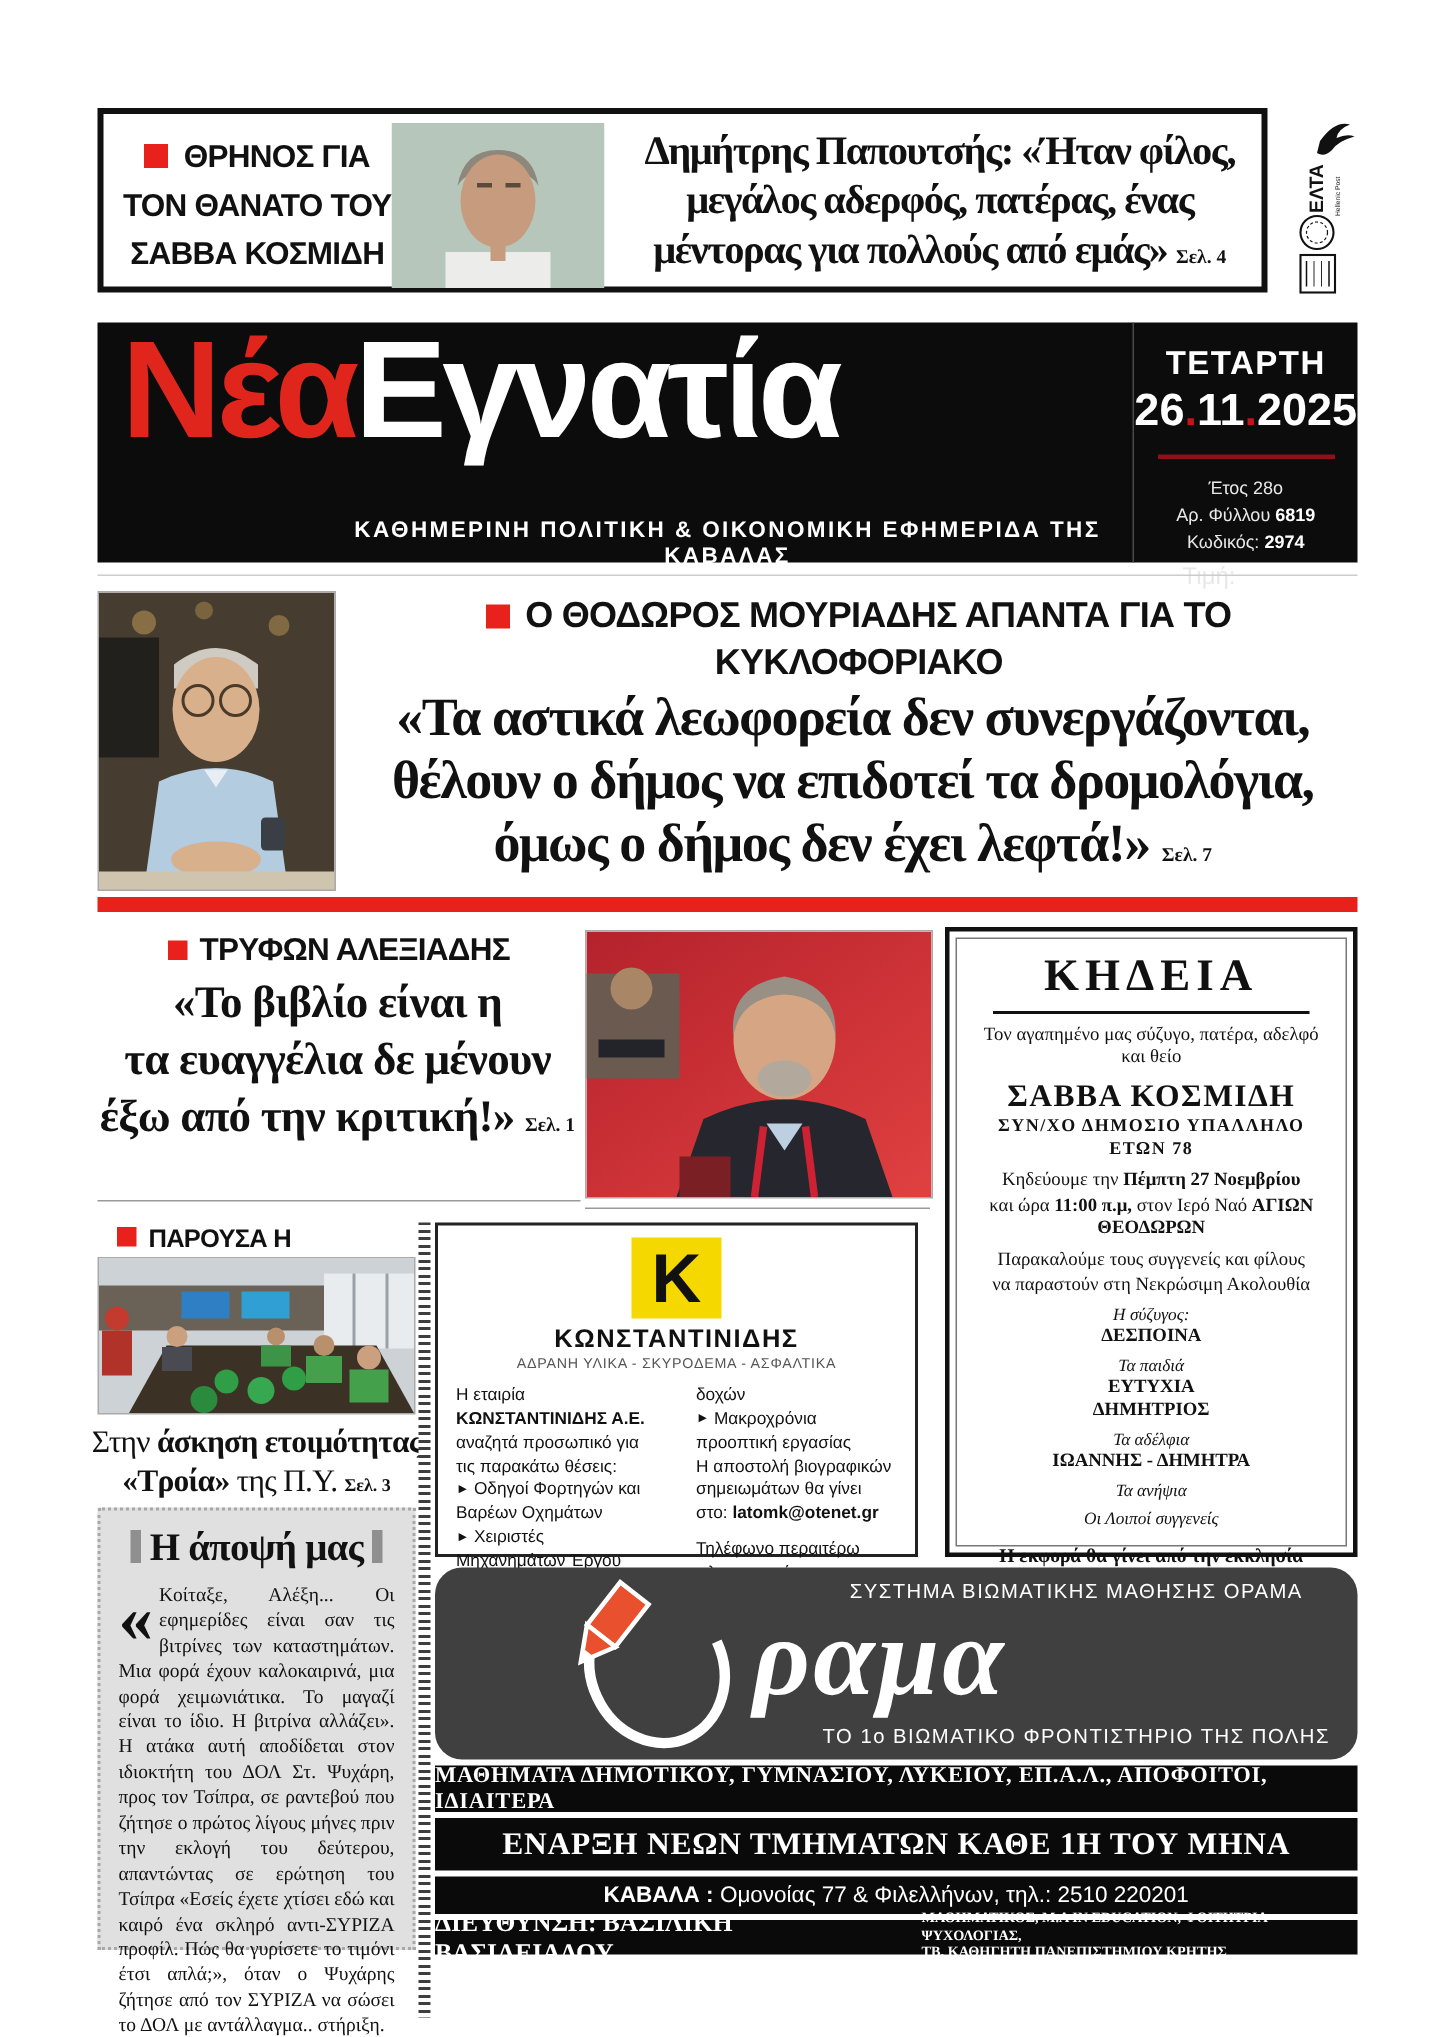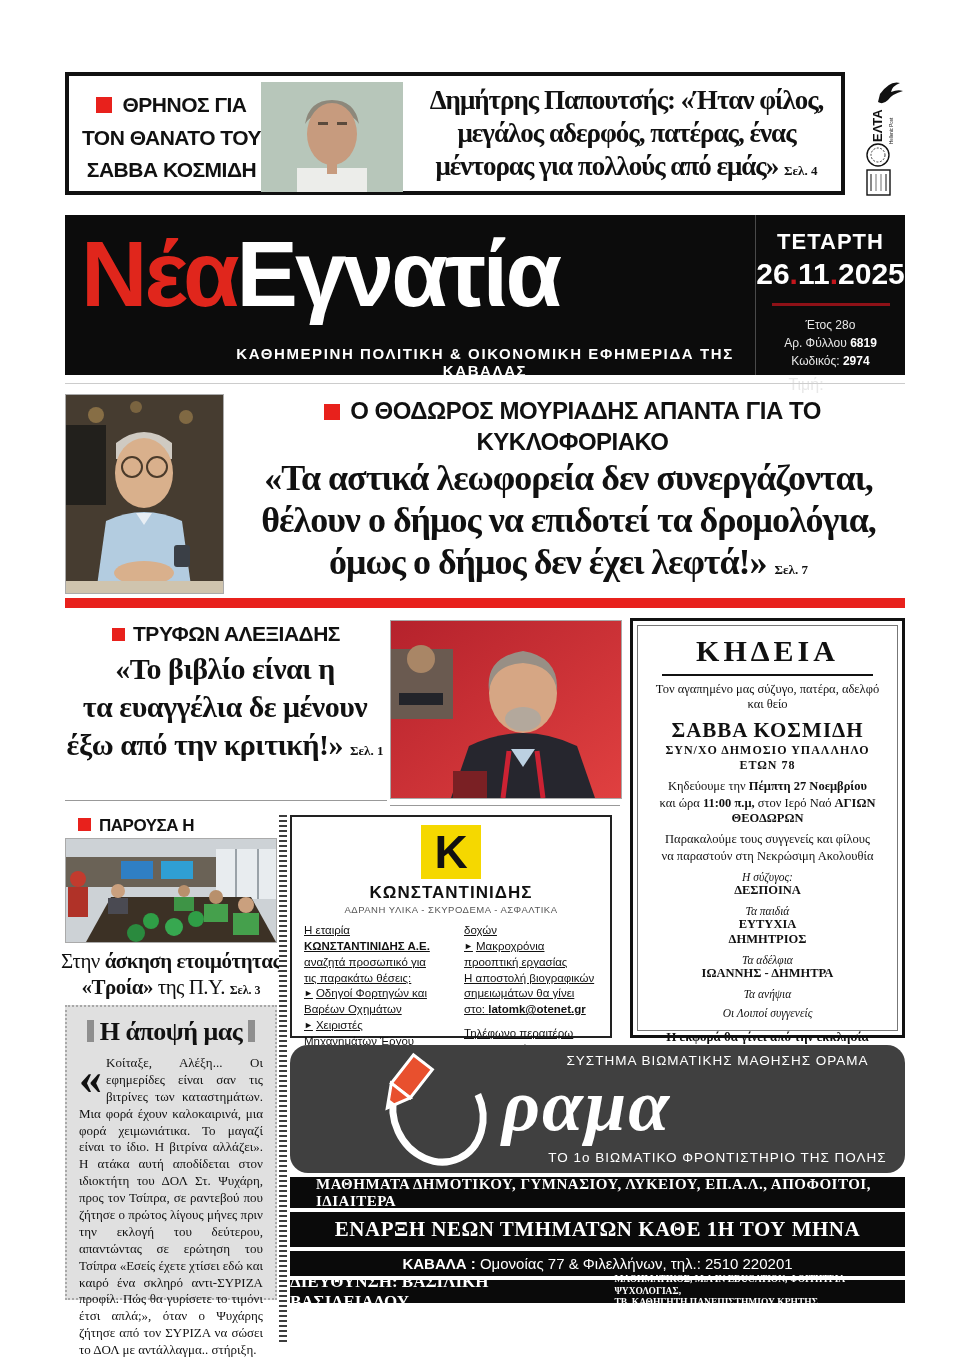--- a/index.html
+++ b/index.html
@@ -57,21 +57,21 @@
   .obit-b{font-weight:bold;font-size:12.5px;}
   .obit-note{font-weight:bold;font-size:13px;margin-top:10px;}
   .obit-rule2{height:1px;background:#333;width:70%;margin:5px auto;}
   .obit-agency{font-weight:bold;font-size:13.5px;line-height:1.4;}
   .mt6{margin-top:6px;}
   
   .kad{border:2px solid #222;box-sizing:border-box;text-align:center;padding-top:8px;}
   .klogo{display:inline-block;width:60px;height:54px;background:#f5d800;color:#111;font-weight:bold;font-size:46px;line-height:54px;text-align:center;}
   .kname{font-weight:bold;font-size:17px;letter-spacing:1px;margin-top:4px;}
   .ktag{font-size:9.5px;color:#555;letter-spacing:0.5px;margin-top:1px;}
-  .kcols{display:flex;text-align:left;font-size:11.5px;line-height:1.38;padding:8px 12px 0 12px;gap:26px;text-decoration:underline;}
+  .kcols{display:flex;text-align:left;font-size:11.5px;line-height:1.38;padding:8px 12px 0 12px;gap:26px;}
   .kcols .col{flex:1;}
   .kb{font-weight:bold;}
   .arrow{font-size:9px;vertical-align:1px;margin-right:3px;}
   .koffer{font-weight:bold;text-decoration:underline;text-align:center;}
   
   .orama-red{background:#404040;color:#fff;position:relative;overflow:hidden;border-radius:18px;}
   .orama-top{font-size:13.5px;letter-spacing:1px;text-align:center;position:absolute;left:250px;right:10px;top:8px;}
   .orama-text{font-family:"Liberation Serif",serif;font-weight:bold;font-style:italic;font-size:74px;color:#fff;position:absolute;left:212px;top:18px;letter-spacing:2px;}
   .orama-bottom{font-size:13.5px;letter-spacing:1px;position:absolute;left:250px;right:10px;bottom:8px;text-align:center;}
   .bar{background:#0a0a0a;color:#fff;display:flex;align-items:center;justify-content:center;box-sizing:border-box;}
@@ -112,21 +112,21 @@
   <circle cx="26" cy="81" r="11" fill="none" stroke="#111" stroke-width="1.4"></circle>
   <circle cx="26" cy="81" r="7" fill="none" stroke="#111" stroke-width="0.8" stroke-dasharray="2 1.5"></circle>
   <rect x="15" y="96" width="23" height="25" fill="none" stroke="#111" stroke-width="1.4"></rect>
   <line x1="19" y1="100" x2="19" y2="117" stroke="#111" stroke-width="1"></line>
   <line x1="24" y1="100" x2="24" y2="117" stroke="#111" stroke-width="0.6"></line>
   <line x1="29" y1="100" x2="29" y2="117" stroke="#111" stroke-width="0.6"></line>
   <line x1="34" y1="100" x2="34" y2="117" stroke="#111" stroke-width="1"></line>
 </svg>
 
 <div class="abs masthead" style="left:65px;top:215px;width:840px;height:160px;">
-  <div class="abs mast-title" style="left:16px;top:18px;">
+  <div class="abs mast-title" style="left:16px;top:4px;">
     <span class="t-red">Νέα</span><span class="t-white">Εγνατία</span>
   </div>
   <div class="abs tagline" style="left:150px;top:130px;width:540px;text-align:center;">ΚΑΘΗΜΕΡΙΝΗ ΠΟΛΙΤΙΚΗ &amp; ΟΙΚΟΝΟΜΙΚΗ ΕΦΗΜΕΡΙΔΑ ΤΗΣ ΚΑΒΑΛΑΣ</div>
   <div class="abs datebox" style="left:690px;top:0;width:150px;height:160px;">
     <div class="day">ΤΕΤΑΡΤΗ</div>
     <div class="bigdate"><span>26</span><span class="rd">.</span><span>11</span><span class="rd">.</span><span>2025</span></div>
     <div class="redrule"></div>
     <div class="meta">
       <div>Έτος 28ο</div>
       <div><span>Αρ. Φύλλου</span> <b>6819</b></div>
@@ -292,21 +292,21 @@
     <ellipse cx="78" cy="64" rx="44" ry="50" fill="none" stroke="#fff" stroke-width="7" stroke-dasharray="230 70" transform="rotate(-25 78 64)"></ellipse>
     <g transform="rotate(38 42 40)">
       <rect x="30" y="6" width="24" height="36" fill="#e8502e" stroke="#fff" stroke-width="3"></rect>
       <polygon points="30,42 54,42 42,64" fill="#e8502e" stroke="#fff" stroke-width="3"></polygon>
       <polygon points="38,56 46,56 42,64" fill="#fff"></polygon>
     </g>
   </svg>
   <div class="orama-text">ραμα</div>
   <div class="orama-bottom">ΤΟ 1ο ΒΙΩΜΑΤΙΚΟ ΦΡΟΝΤΙΣΤΗΡΙΟ ΤΗΣ ΠΟΛΗΣ</div>
 </div>
-<div class="abs bar bar1" style="left:290px;top:1177px;width:615px;height:31px;padding-left:26px;">ΜΑΘΗΜΑΤΑ ΔΗΜΟΤΙΚΟΥ, ΓΥΜΝΑΣΙΟΥ, ΛΥΚΕΙΟΥ, ΕΠ.Α.Λ., ΑΠΟΦΟΙΤΟΙ, ΙΔΙΑΙΤΕΡΑ</div>
+<div class="abs bar bar1" style="left:290px;top:1177px;width:615px;height:31px;">ΜΑΘΗΜΑΤΑ ΔΗΜΟΤΙΚΟΥ, ΓΥΜΝΑΣΙΟΥ, ΛΥΚΕΙΟΥ, ΕΠ.Α.Λ., ΑΠΟΦΟΙΤΟΙ, ΙΔΙΑΙΤΕΡΑ</div>
 <div class="abs bar bar2" style="left:290px;top:1212px;width:615px;height:35px;">ΕΝΑΡΞΗ ΝΕΩΝ ΤΜΗΜΑΤΩΝ ΚΑΘΕ 1Η ΤΟΥ ΜΗΝΑ</div>
 <div class="abs bar bar3" style="left:290px;top:1251px;width:615px;height:25px;">
   <b>ΚΑΒΑΛΑ : </b>&nbsp;<span>Ομονοίας 77 &amp; Φιλελλήνων, τηλ.: 2510 220201</span>
 </div>
 <div class="abs bar bar4" style="left:290px;top:1280px;width:615px;height:23px;gap:12px;">
   <span style="font-size:17px;">ΔΙΕΥΘΥΝΣΗ: ΒΑΣΙΛΙΚΗ ΒΑΣΙΛΕΙΑΔΟΥ</span>
   <span style="font-size:9.5px;line-height:1.25;text-align:left;">
     <span>ΜΑΘΗΜΑΤΙΚΟΣ, M.A IN EDUCATION, ΦΟΙΤΗΤΡΙΑ ΨΥΧΟΛΟΓΙΑΣ,</span><br>
     <span>ΤΒ. ΚΑΘΗΓΗΤΗ ΠΑΝΕΠΙΣΤΗΜΙΟΥ ΚΡΗΤΗΣ</span>
   </span>

